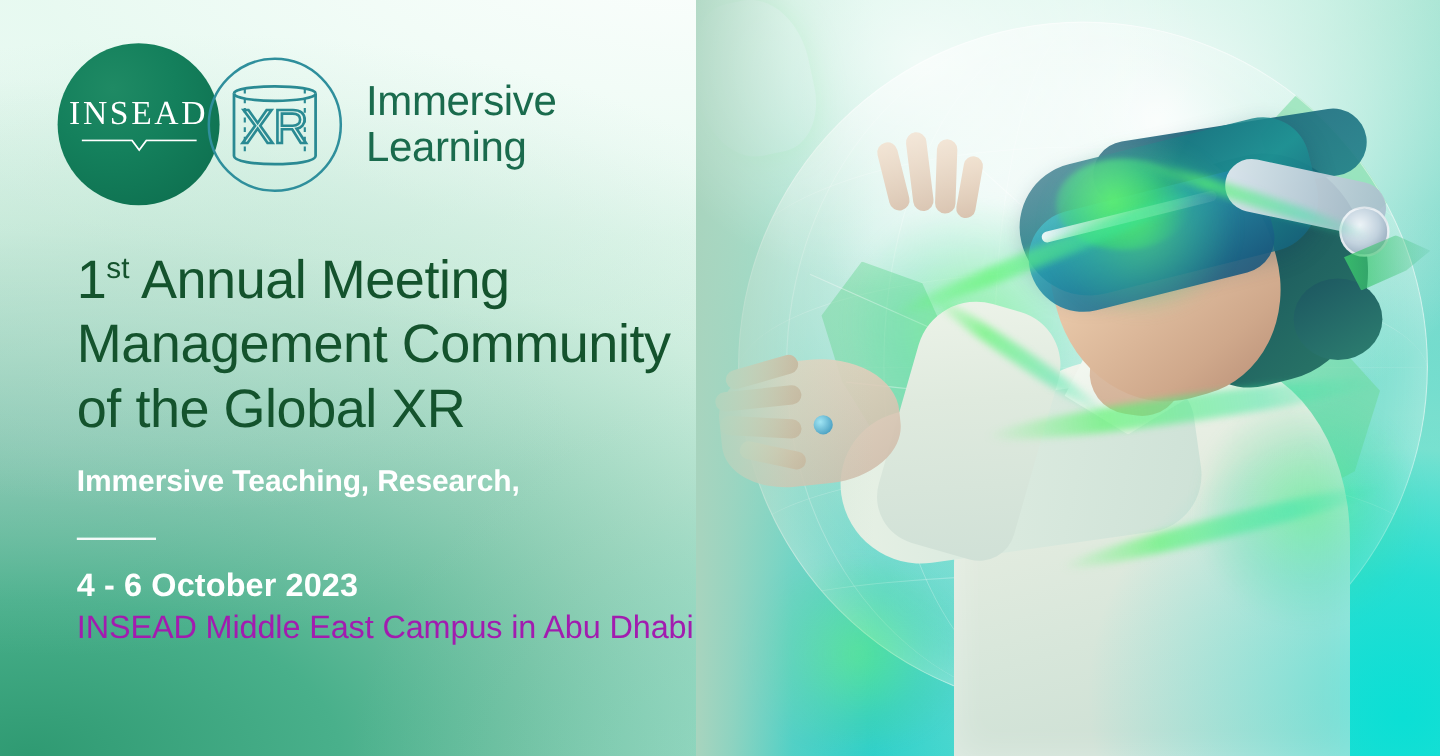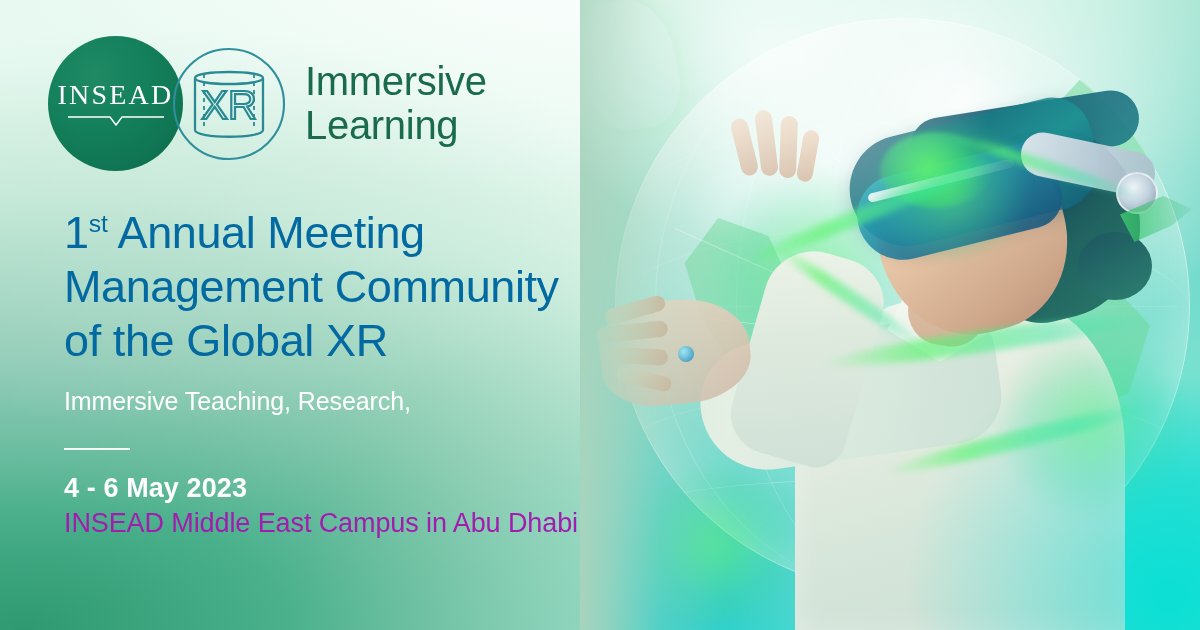--- a/index.html
+++ b/index.html
@@ -297,44 +297,44 @@
     color:#ffffff;
     font-size:28px;
     letter-spacing:2.2px;
     line-height:1;
   }
   .insead-rule { margin-top:7px; }
   .xr-mark { margin-left:-14px; flex:0 0 auto; }
   .lockup-text {
     margin-left:16px;
     color:#1a6b4d;
-    font-size:40px;
+    font-size:35px;
     line-height:1.08;
     font-weight:400;
     letter-spacing:-0.3px;
   }
   .lockup-text span { display:block; }
 
   
   .copy { position:absolute; left:64px; top:206px; z-index:20; width:610px; }
   .headline {
-    color:#0369a1;
+    color:#14532d;
     font-size:45px;
     line-height:1.20;
     font-weight:400;
     letter-spacing:-0.4px;
   }
   .headline span { display:block; white-space:nowrap; }
   .headline sup { font-size:0.55em; vertical-align:super; letter-spacing:0; }
   .subhead {
     margin-top:17px;
     color:#ffffff;
     font-size:25px;
     line-height:1.32;
-    font-weight:400;
+    font-weight:700;
     letter-spacing:-0.1px;
   }
   .subhead span { display:block; }
   .rule {
     margin-top:30px;
     width:66px; height:2px;
     background:#ffffff;
     opacity:0.92;
   }
   .date {
@@ -471,17 +471,17 @@
       <span>Management Community</span>
       <span>of the Global XR</span>
     </div>
 
     <div class="subhead">
       <span>Immersive Teaching, Research,</span>
     </div>
 
     <div class="rule"></div>
 
-    <div class="date">4 - 6 May 2023</div>
+    <div class="date">4 - 6 October 2023</div>
     <div class="venue">INSEAD Middle East Campus in Abu Dhabi</div>
   </div>
 
 </div>
 
 </body></html>

